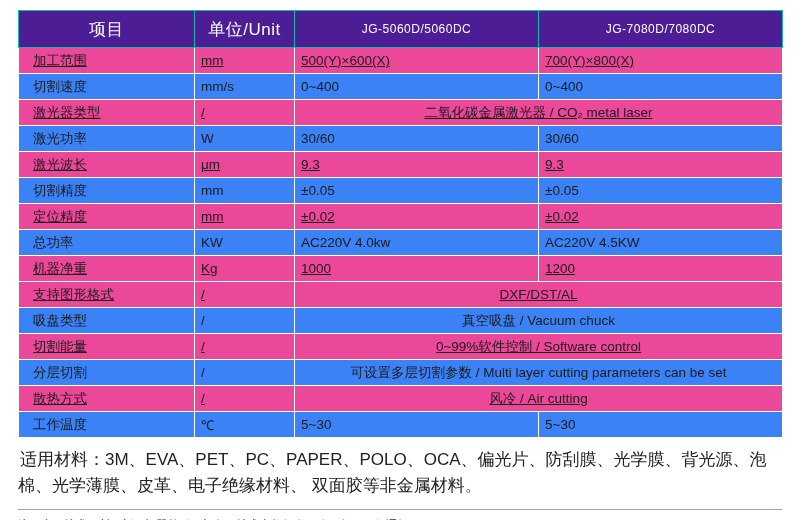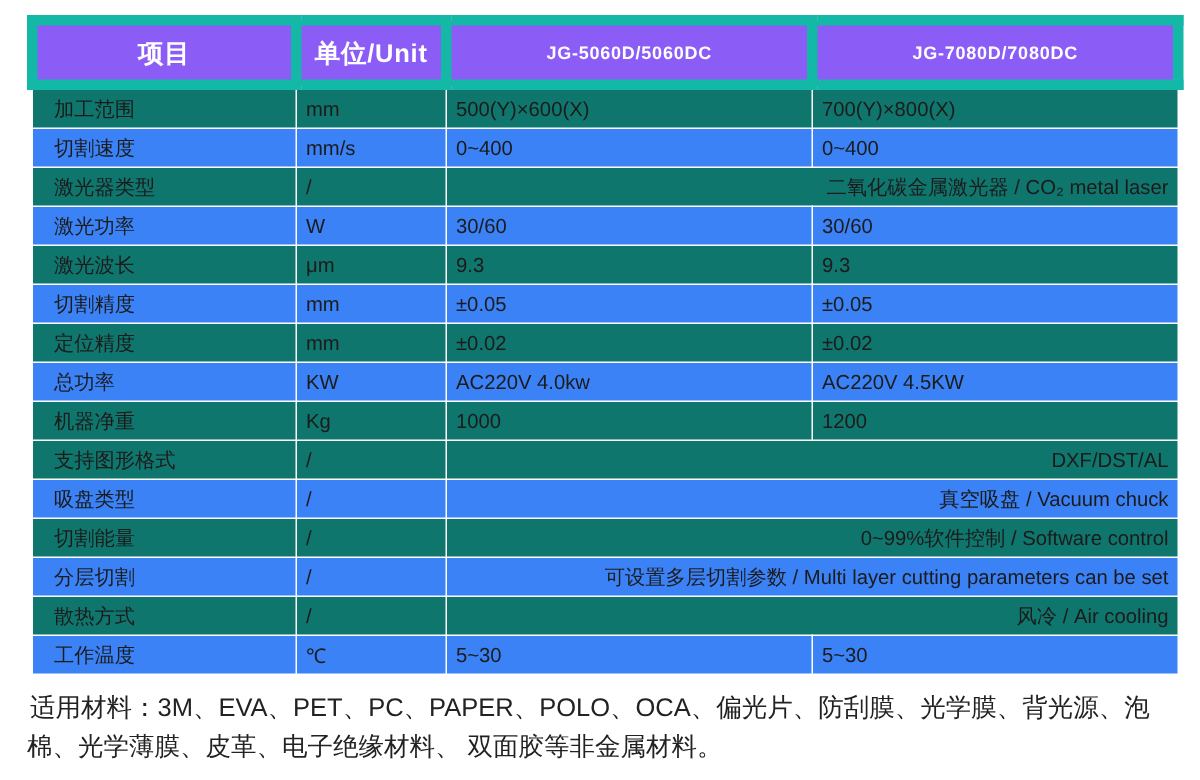--- a/index.html
+++ b/index.html
@@ -25,50 +25,50 @@
     border-collapse: collapse;
     width: 764px;
     table-layout: fixed;
   }
   table.spec col.c1 { width: 176px; }
   table.spec col.c2 { width: 100px; }
   table.spec col.c3 { width: 244px; }
   table.spec col.c4 { width: 244px; }
 
   thead th {
-    background: #8b5cf6;
+    background: #4c1d95;
     color: #ffffff;
     font-size: 17px;
-    font-weight: bold;
+    font-weight: normal;
     height: 34px;
-    border: 7px solid #14b8a6;
+    border: 1px solid #14b8a6;
     letter-spacing: 0.5px;
   }
   thead th.th-item { font-size: 17px; }
   thead th.th-model { font-size: 12px; }
 
   tbody td {
     height: 25px;
     font-size: 13.5px;
     border: 1px solid #ffffff;
     padding: 0 6px;
     vertical-align: middle;
     white-space: nowrap;
     overflow: hidden;
   }
-  tbody tr.odd td { background: #0f766e; }
+  tbody tr.odd td { background: #ec4899; text-decoration: underline; }
   tbody tr.even td { background: #3b82f6; }
   td.name {
     text-align: left;
     padding-left: 14px;
   }
   td.unit, td.val {
     text-align: left;
   }
-  td.val.span2 { text-align: right; }
+  td.val.span2 { text-align: center; }
 
   .notes {
     margin-top: 9px;
     width: 764px;
     font-size: 17px;
     line-height: 1.55;
     color: #222;
   }
   .notes .mat {
     padding-left: 2px;
@@ -173,21 +173,21 @@
           <td class="val span2" colspan="2">0~99%软件控制 / Software control</td>
         </tr>
         <tr class="even">
           <td class="name">分层切割</td>
           <td class="unit">/</td>
           <td class="val span2" colspan="2">可设置多层切割参数 / Multi layer cutting parameters can be set</td>
         </tr>
         <tr class="odd">
           <td class="name">散热方式</td>
           <td class="unit">/</td>
-          <td class="val span2" colspan="2">风冷 / Air cooling</td>
+          <td class="val span2" colspan="2">风冷 / Air cutting</td>
         </tr>
         <tr class="even">
           <td class="name">工作温度</td>
           <td class="unit">℃</td>
           <td class="val">5~30</td>
           <td class="val">5~30</td>
         </tr>
       </tbody>
   </table>
 

